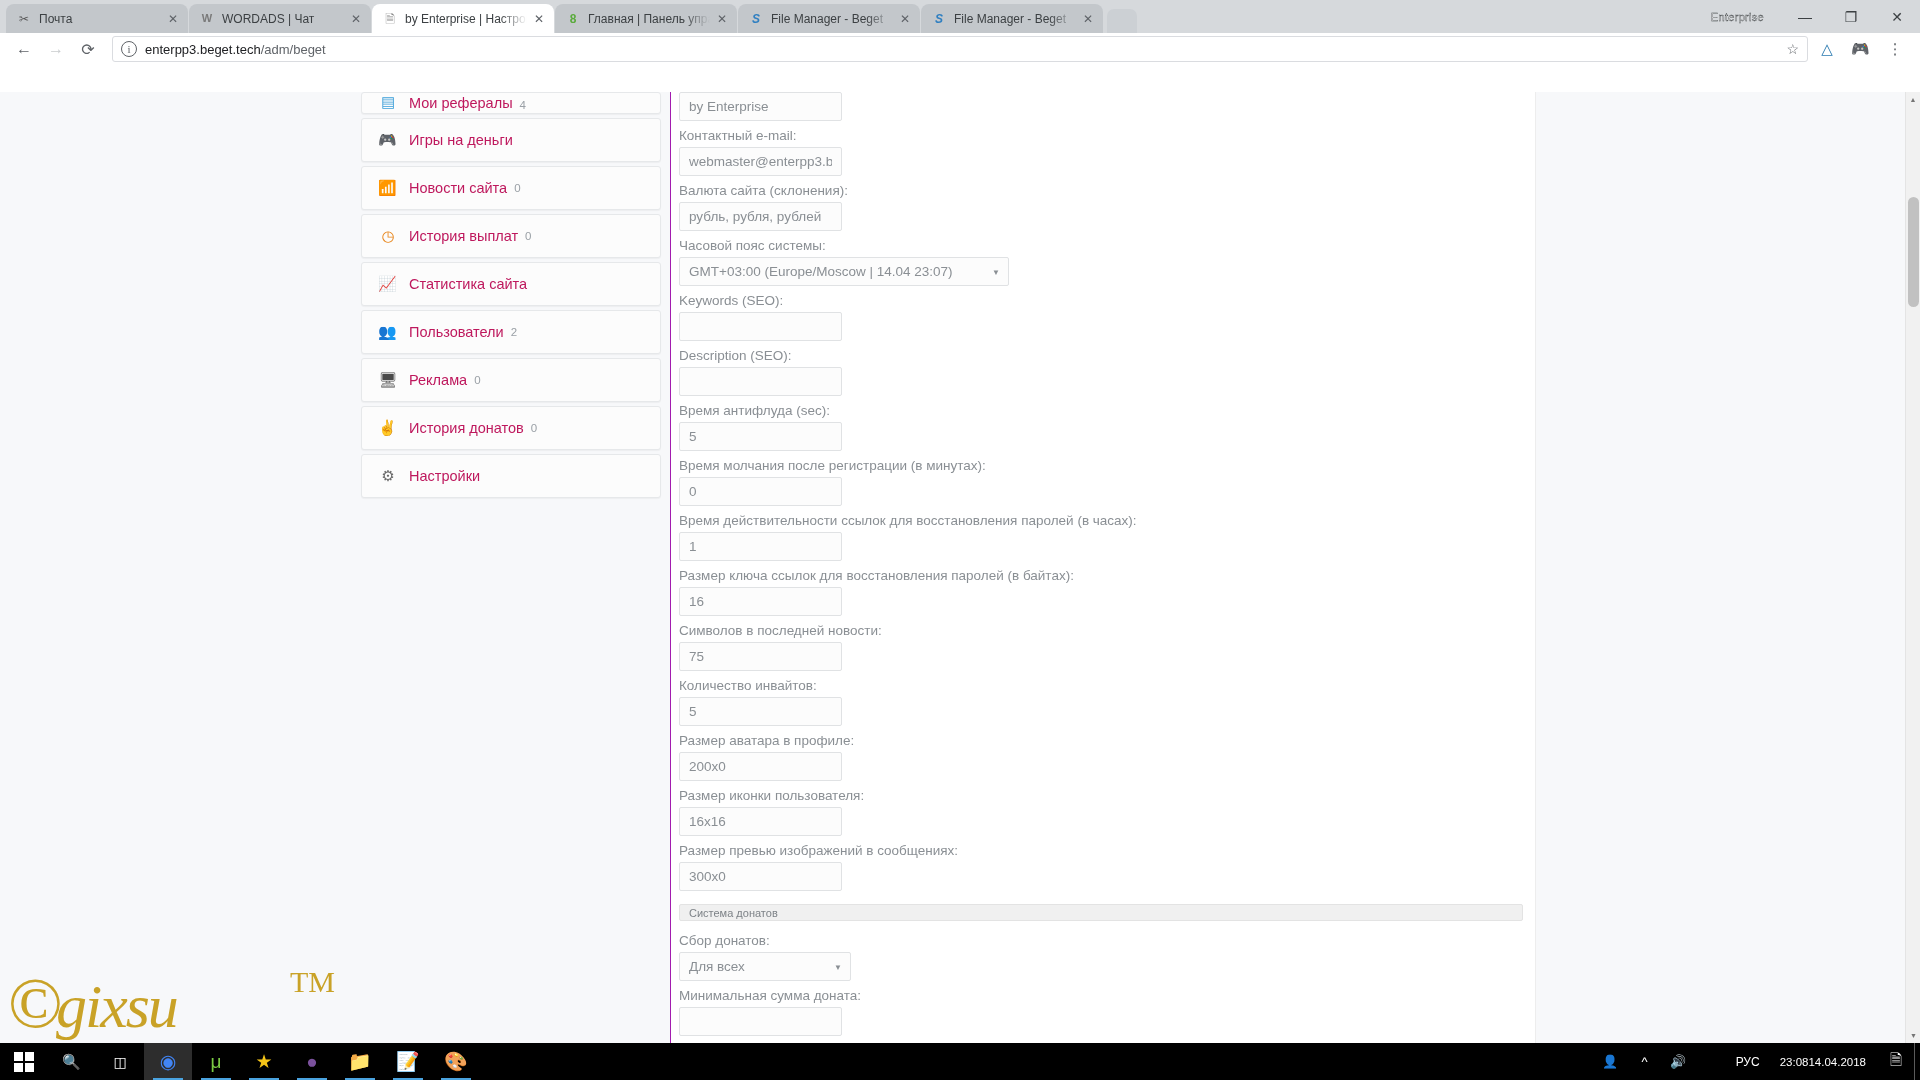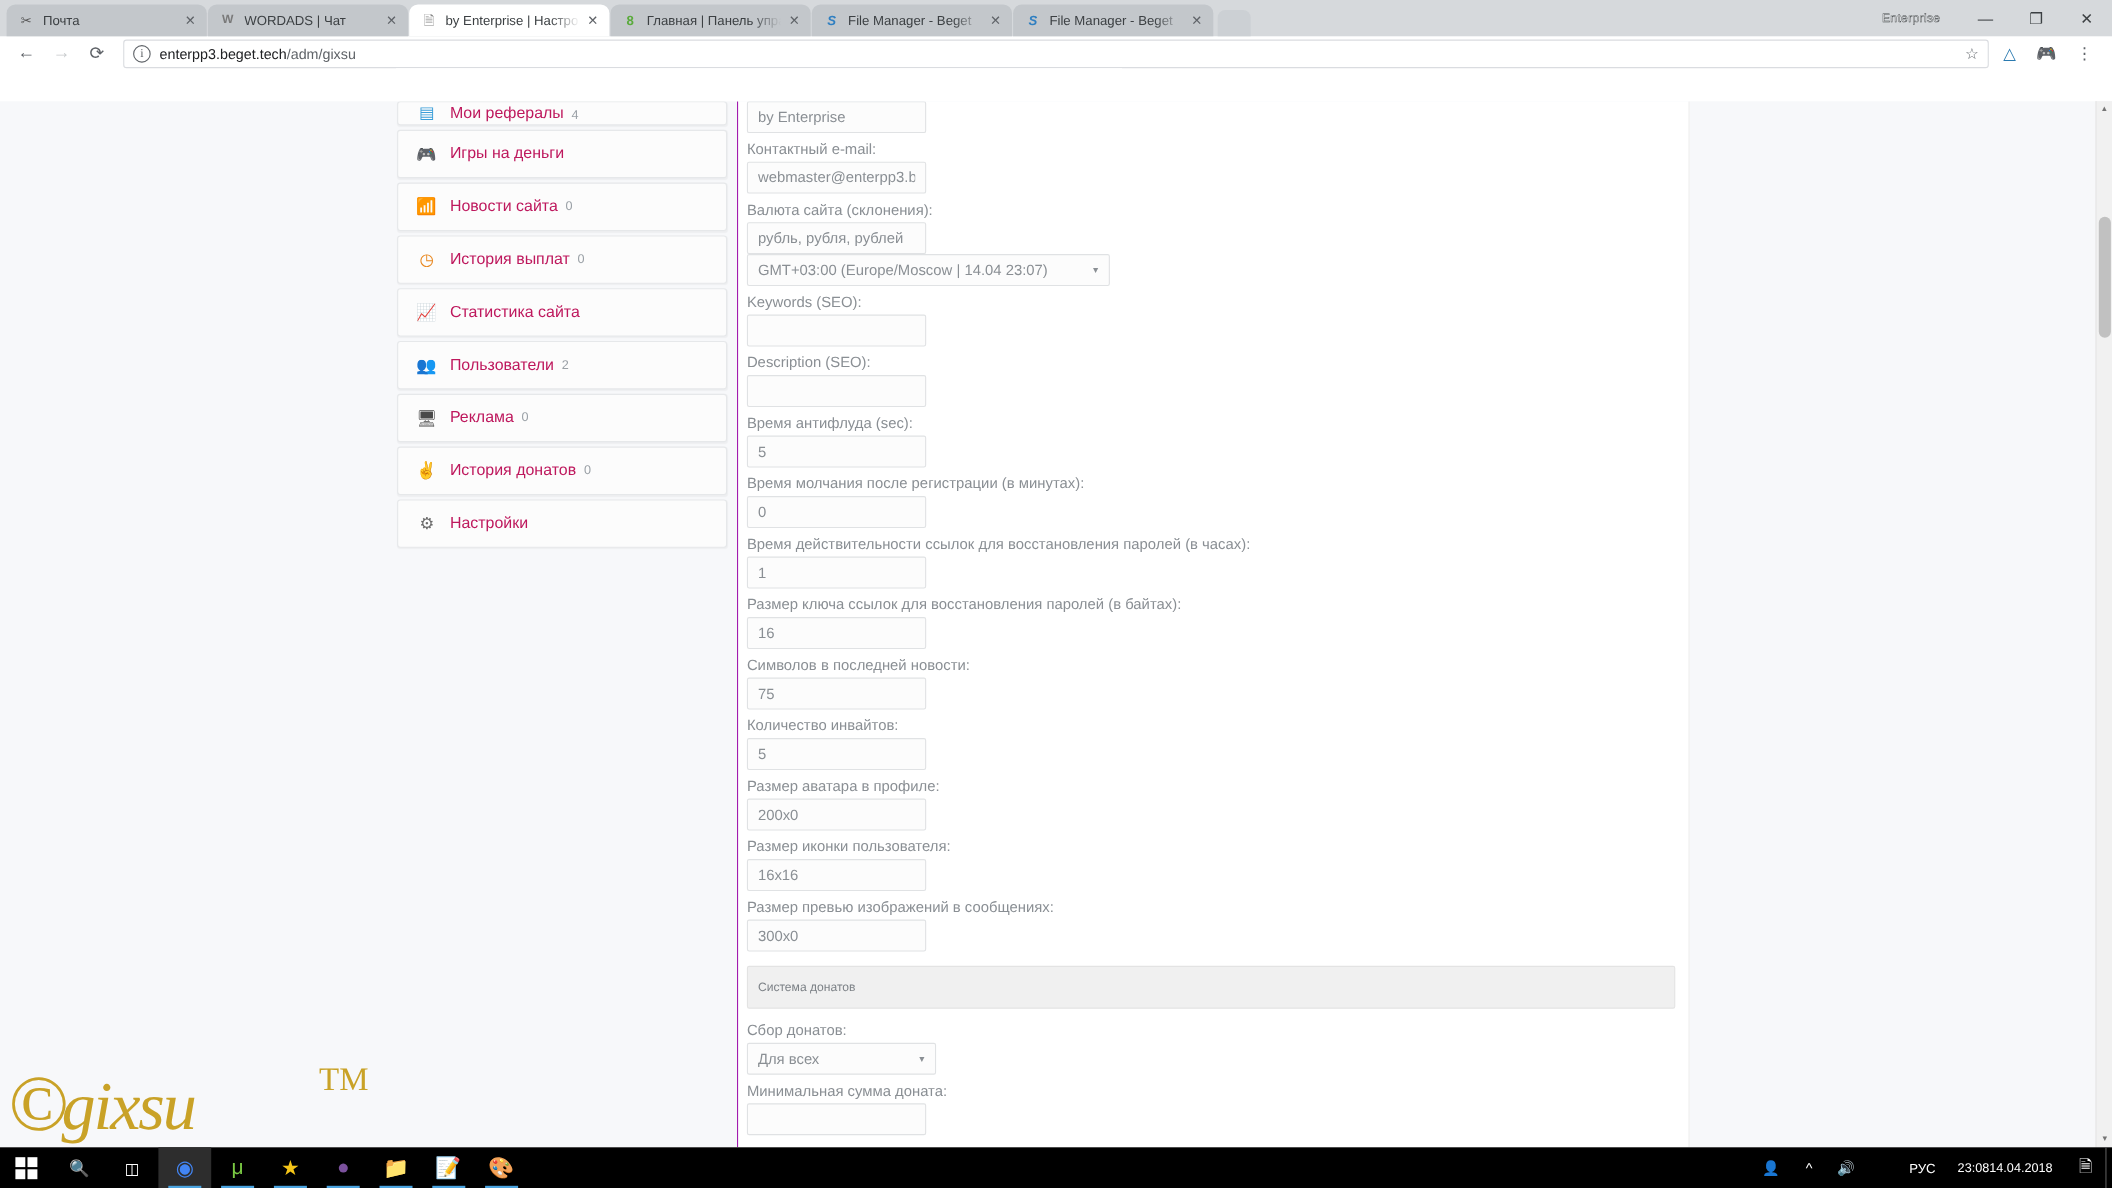--- a/index.html
+++ b/index.html
@@ -255,21 +255,21 @@
     transform: translateY(-50%);
     font-size: 8px;
     color: #8a8f94;
     pointer-events: none;
   }
   .field-input.donate { width: 172px; padding-right: 24px; }
 
   .section-bar {
     margin: 13px 0 5px 0;
     width: 844px;
-    height: 39px;
+    height: 17px;
     background: #f0f0f0;
     border: 1px solid #e3e3e3;
     border-radius: 2px;
     display: flex;
     align-items: center;
     padding: 0 9px;
     font-size: 11px;
     color: #7d8287;
   }
 
@@ -430,21 +430,21 @@
     </div>
   </div>
 
   <div class="toolbar">
     <span class="navbtn">←</span>
     <span class="navbtn disabled">→</span>
     <span class="navbtn">⟳</span>
     <div class="omnibox">
       <span class="info-icon">i</span>
       <span class="url-host">enterpp3.beget.tech</span>
-      <span class="url-path">/adm/gixsu</span>
+      <span class="url-path">/adm/beget</span>
       <span class="star">☆</span>
     </div>
     <span class="tbicon" style="color:#2a7ab0">△</span>
     <span class="tbicon" style="color:#1a1a1a">🎮</span>
     <span class="tbicon" style="color:#5f6368">⋮</span>
   </div>
 
   <div class="bookmarkbar">
     <span class="apps-grid">
       <i style="background:#e04b3a"></i>
@@ -559,20 +559,21 @@
           <label class="field-label">Контактный e-mail:</label>
           <input class="field-input" readonly="" value="webmaster@enterpp3.be" style="">
         </div>
 
         <div class="field-block">
           <label class="field-label">Валюта сайта (склонения):</label>
           <input class="field-input" readonly="" value="рубль, рубля, рублей" style="">
         </div>
 
         <div class="field-block">
+          <label class="field-label">Часовой пояс системы:</label>
           <span class="select-wrap">
             <input class="field-input tz" readonly="" value="GMT+03:00 (Europe/Moscow | 14.04 23:07)" style="">
             <span class="caret">▼</span>
           </span>
         </div>
 
         <div class="field-block">
           <label class="field-label">Keywords (SEO):</label>
           <input class="field-input" readonly="" value="" style="">
         </div>

